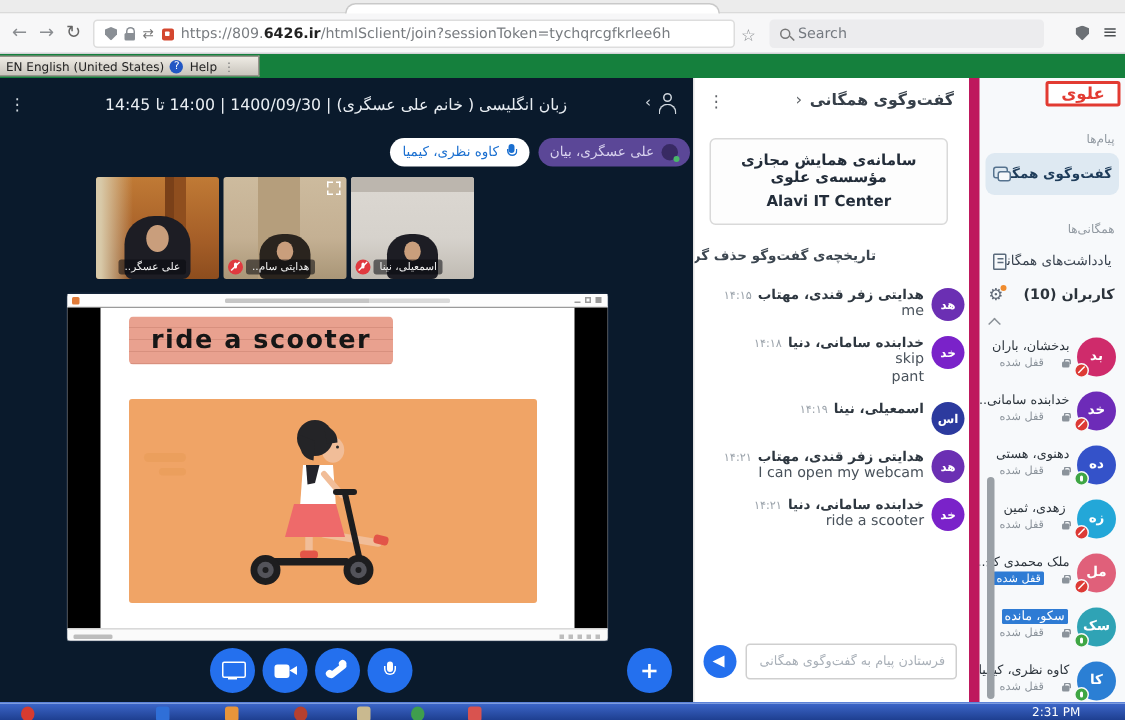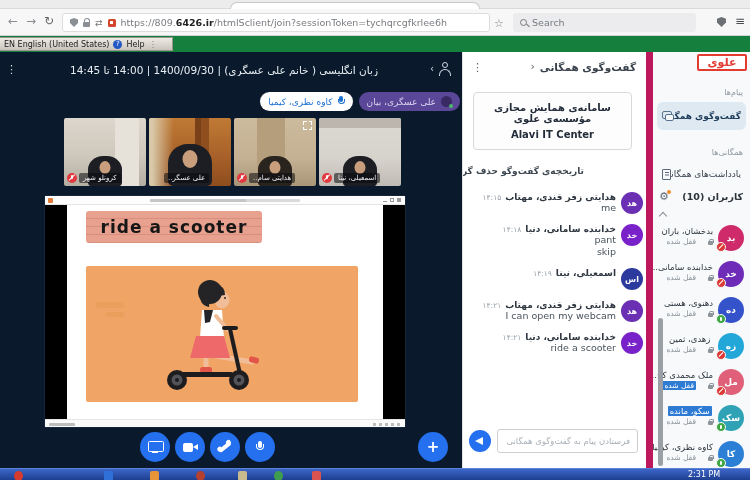--- a/index.html
+++ b/index.html
@@ -278,29 +278,20 @@
         <span class="pav"></span>
         <span>علی عسگری، بیان</span>
       </div>
       <div class="pill white">
         <span class="micblue"></span>
         <span>کاوه نظری، کیمیا</span>
       </div>
     </div>
 
     <div class="webcams">
-      <div class="cam cam1">
-        <div class="decor"></div>
-        <div class="person">
-            <span class="scarf"></span>
-            <span class="face"></span>
-          </div>
-        <span class="mute"></span>
-        <span class="tag">کرونلو شهر</span>
-      </div>
       <div class="cam cam2">
         <div class="decor"></div>
         <div class="person">
             <span class="scarf"></span>
             <span class="face"></span>
           </div>
         <span class="tag">علی عسگر..</span>
       </div>
       <div class="cam cam3">
         <div class="decor"></div>
@@ -425,22 +416,22 @@
           <div class="mline">me</div>
         </div>
       </div>
       <div class="msg">
         <span class="mavatar" style="background: rgb(122, 34, 201);">خد</span>
         <div class="mbody">
           <div class="mhead">
               <span class="mname">خدابنده سامانی، دنیا</span>
               <span class="mtime">۱۴:۱۸</span>
             </div>
+          <div class="mline">skip</div>
           <div class="mline">pant</div>
-          <div class="mline">skip</div>
         </div>
       </div>
       <div class="msg">
         <span class="mavatar" style="background: rgb(44, 58, 158);">اس</span>
         <div class="mbody">
           <div class="mhead">
               <span class="mname">اسمعیلی، نینا</span>
               <span class="mtime">۱۴:۱۹</span>
             </div>
         </div>

